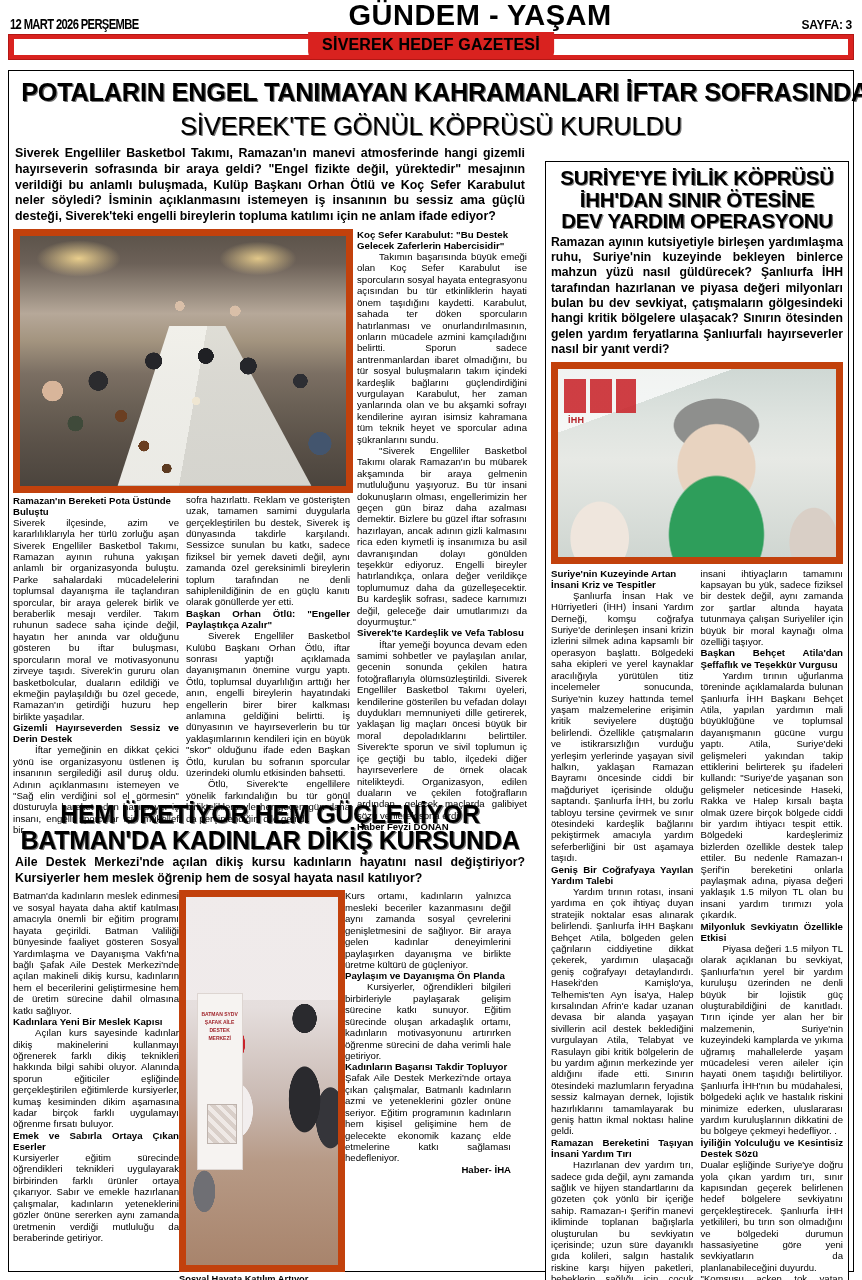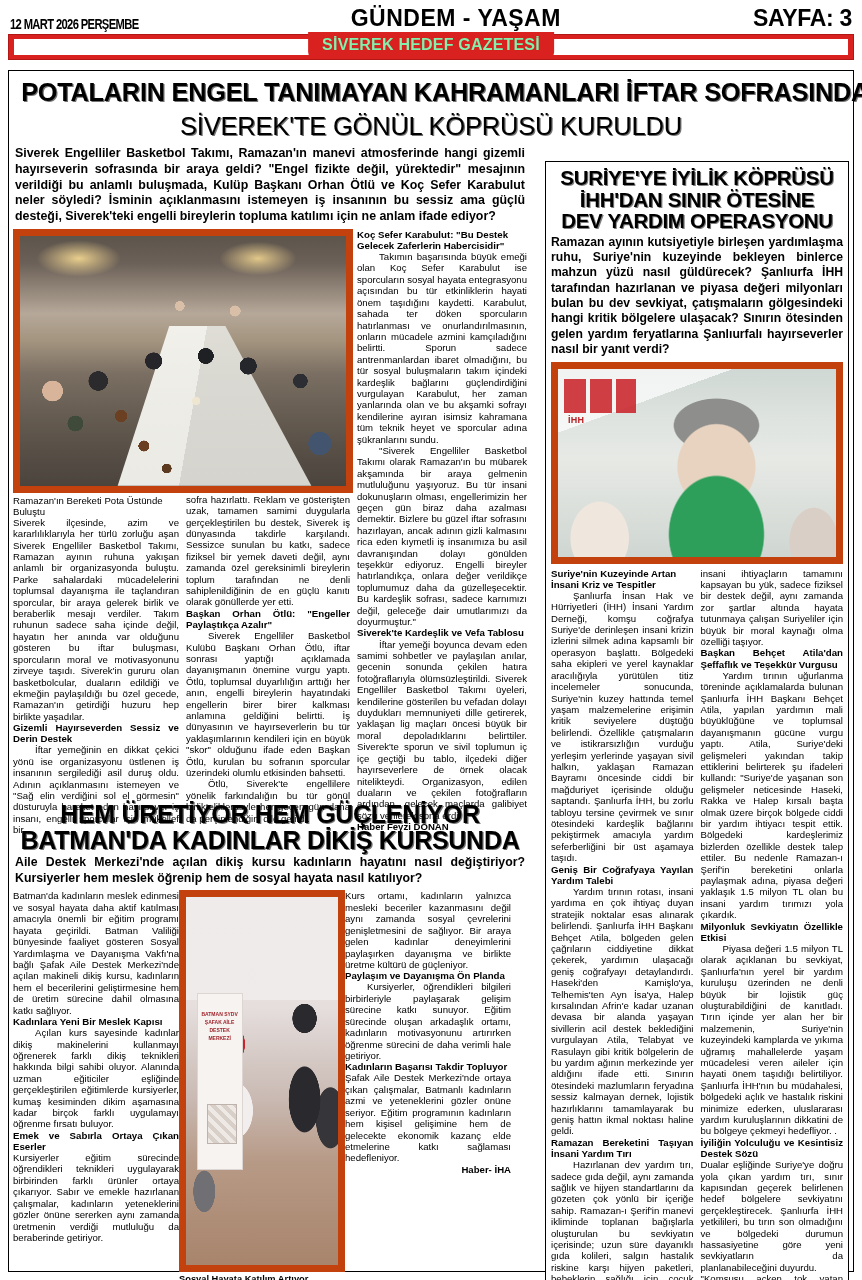--- a/index.html
+++ b/index.html
@@ -16,42 +16,42 @@
   .masthead {
     display: flex; align-items: flex-end; justify-content: space-between;
     padding: 6px 10px 2px 10px; height: 34px;
   }
   .mast-date {
     font-weight: 700; font-size: 14px; letter-spacing: -0.8px;
     transform: scaleX(0.80); transform-origin: left bottom;
     white-space: nowrap;
   }
   .mast-center {
-    font-weight: 700; font-size: 23px; letter-spacing: 0.5px;
+    font-weight: 700; font-size: 29px; letter-spacing: 0.5px;
     white-space: nowrap; position:relative; left:-6px;
   }
   .mast-page {
-    font-weight: 700; font-size: 23px; letter-spacing: -0.3px; white-space: nowrap;
+    font-weight: 700; font-size: 12px; letter-spacing: -0.3px; white-space: nowrap;
   }
 
   
   .banner-wrap { position: relative; height: 28px; margin: 0 8px 4px 8px; }
   .banner-bar {
     position:absolute; left:0; right:0; top:0; height:26px;
     background: var(--red, #d9221f);
     border: 1px solid #b31715;
   }
   .banner-inner {
     position:absolute; left:6px; right:6px; top:5px; height:16px;
     background:#fff;
   }
   .banner-center {
     position:absolute; left:50%; top:-2px; transform: translateX(-50%);
     background: var(--red,#d9221f);
-    color:#86efac; font-weight:700; font-size:16px; letter-spacing:0.2px;
+    color:#000000; font-weight:700; font-size:16px; letter-spacing:0.2px;
     padding: 4px 14px 5px 14px; white-space:nowrap;
     border-radius: 0 0 7px 7px;
     text-shadow: 0 0 1px rgba(0,0,0,.25);
   }
 
   
   .frame {
     position: absolute; left: 8px; right: 8px; top: 70px; bottom: 8px;
     border: 1.5px solid #000;
     padding: 4px;
@@ -81,21 +81,21 @@
   }
   .a1-cols { display: flex; gap: 7px; }
   .a1-col { width: 166px; }
   .a1-col.wide { width: 172px; }
 
   .photo {
     width: 100%; position: relative; overflow: hidden;
     border: 7px solid #c2410c;
   }
   .cap {
-    font-size: 9.6px; font-weight: 400; line-height: 1.15; margin-top: 2px;
+    font-size: 9.6px; font-weight: 700; line-height: 1.15; margin-top: 2px;
   }
 
   .body-txt {
     font-size: 9.6px; line-height: 1.19; text-align: justify;
     hyphens: auto; -webkit-hyphens: auto;
   }
   .body-txt p { text-indent: 22px; margin: 0; }
   .body-txt p.noind { text-indent: 0; }
   .sub-h { font-size: 9.7px; font-weight: 700; line-height: 1.15; text-indent:0; }
   .byline { font-weight: 700; }
@@ -333,21 +333,21 @@
     <div class="art2">
       <div class="hl2">HEM ÜRETİYOR HEM GÜÇLENİYOR</div>
       <div class="hl2">BATMAN'DA KADINLAR DİKİŞ KURSUNDA</div>
       <div class="lead2">Aile Destek Merkezi'nde açılan dikiş kursu kadınların hayatını nasıl değiştiriyor? Kursiyerler hem meslek öğrenip hem de sosyal hayata nasıl katılıyor?</div>
 
       <div class="a2-cols">
         <div class="a2-col">
           <div class="body-txt">
             <p class="noind">Batman'da kadınların meslek edinmesi ve sosyal hayata daha aktif katılması amacıyla önemli bir eğitim programı hayata geçirildi. Batman Valiliği bünyesinde faaliyet gösteren Sosyal Yardımlaşma ve Dayanışma Vakfı'na bağlı Şafak Aile Destek Merkezi'nde açılan makineli dikiş kursu, kadınların hem el becerilerini geliştirmesine hem de üretim sürecine dahil olmasına katkı sağlıyor.</p>
             <div class="sub-h">Kadınlara Yeni Bir Meslek Kapısı</div>
-            <p>Açılan kurs sayesinde kadınlar dikiş makinelerini kullanmayı öğrenerek farklı dikiş teknikleri hakkında bilgi sahibi oluyor. Alanında uzman eğiticiler eşliğinde gerçekleştirilen eğitimlerde kursiyerler, kumaş kesiminden dikim aşamasına kadar birçok farklı uygulamayı öğrenme fırsatı buluyor.</p>
+            <p>Açılan kurs sayesinde kadınlar dikiş makinelerini kullanmayı öğrenerek farklı dikiş teknikleri hakkında bilgi sahibi oluyor. Alanında sporun eğiticiler eşliğinde gerçekleştirilen eğitimlerde kursiyerler, kumaş kesiminden dikim aşamasına kadar birçok farklı uygulamayı öğrenme fırsatı buluyor.</p>
             <div class="sub-h">Emek ve Sabırla Ortaya Çıkan Eserler</div>
             <p class="noind">Kursiyerler eğitim sürecinde öğrendikleri teknikleri uygulayarak birbirinden farklı ürünler ortaya çıkarıyor. Sabır ve emekle hazırlanan çalışmalar, kadınların yeteneklerini gözler önüne sererken aynı zamanda üretmenin verdiği mutluluğu da beraberinde getiriyor.</p>
           </div>
         </div>
 
         <div class="a2-mid">
           <div class="photo">
             <div class="ph-sewing">
               <div class="banner">BATMAN SYDV ŞAFAK AİLE DESTEK MERKEZİ</div>
               <div class="plaque"></div>

